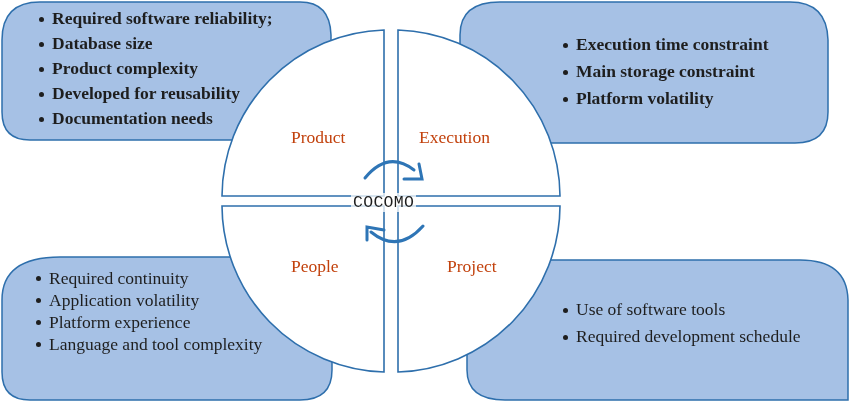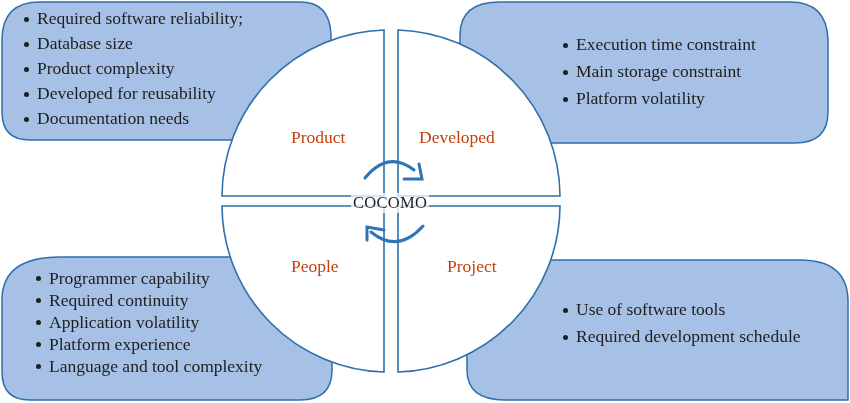--- a/index.html
+++ b/index.html
@@ -10,21 +10,21 @@
             font-size: 17.5px; line-height: 25px; color: #1e1e1e; }
     .list li { position: relative; padding-left: 14px; white-space: nowrap; }
     .list li::before { content: ""; position: absolute; left: 1px; top: 11px;
                        width: 5px; height: 5px; border-radius: 50%; background: #1e1e1e; }
     .list.tight { line-height: 22px; }
     .list.tight li::before { top: 9px; }
     .list.wide { line-height: 27px; }
     .list.wide li::before { top: 12px; }
     .qlabel { position: absolute; font-size: 17.5px; color: #c2410c; white-space: nowrap; }
     .center-label { position: absolute; font-size: 16.5px; color: #1e1e1e; letter-spacing: 0.3px;
-                    background: rgba(255,255,255,0.75); padding: 0 2px; }
+                    background: rgba(255,255,255,0.75); padding: 0 2px; font-family: Liberation Mono, monospace; }
   </style>
 </head>
 <body>
 
 <svg id="diagram" viewBox="0 0 850 403" xmlns="http://www.w3.org/2000/svg">
 
   <path d="M 40 2 L 300 2 Q 330 2 331 35 L 331 140 L 30 140 Q 2 140 2 112 L 2 40 Q 2 2 40 2 Z" fill="#a6c1e5" stroke="#2e6fac" stroke-width="1.5"></path>
 
   <path d="M 500 2 L 790 2 Q 827 2 828 40 L 828 112 Q 828 143 795 143 L 460 143 L 460 35 Q 460 2 500 2 Z" fill="#a6c1e5" stroke="#2e6fac" stroke-width="1.5"></path>
 
@@ -41,42 +41,41 @@
     <path d="M 365 178 Q 388 150 414 170"></path>
     <path d="M 404 179 L 422 179 L 419 164"></path>
   </g>
   <g fill="none" stroke="#2e75b6" stroke-width="3" stroke-linecap="round">
     <path d="M 423 226 Q 398 254 371 232"></path>
     <path d="M 367 240 L 367 227 L 384 230"></path>
   </g>
 </svg>
 
 <div class="qlabel" style="left:291px; top:127px;">Product</div>
-<div class="qlabel" style="left:419px; top:127px;">Developed</div>
+<div class="qlabel" style="left:419px; top:127px;">Execution</div>
 <div class="qlabel" style="left:291px; top:256px;">People</div>
 <div class="qlabel" style="left:419px; top:256px;margin-left:28px;">Project</div>
 
 <div class="center-label" style="left:351px; top:193px;">COCOMO</div>
 
-<ul class="list" style="left:23px; top:6px;">
+<ul class="list" style="left:38px; top:6px;font-weight:bold;">
   <li>Required software reliability;</li>
   <li>Database size</li>
   <li>Product complexity</li>
   <li>Developed for reusability</li>
   <li>Documentation needs</li>
 </ul>
 
-<ul class="list wide" style="left:562px; top:31px;">
+<ul class="list wide" style="left:562px; top:31px;font-weight:bold;">
   <li>Execution time constraint</li>
   <li>Main storage constraint</li>
   <li>Platform volatility</li>
 </ul>
 
 <ul class="list tight" style="left:35px; top:267px;">
-  <li>Programmer capability</li>
   <li>Required continuity</li>
   <li>Application volatility</li>
   <li>Platform experience</li>
   <li>Language and tool complexity</li>
 </ul>
 
 <ul class="list wide" style="left:562px; top:296px;">
   <li>Use of software tools</li>
   <li>Required development schedule</li>
 </ul>

